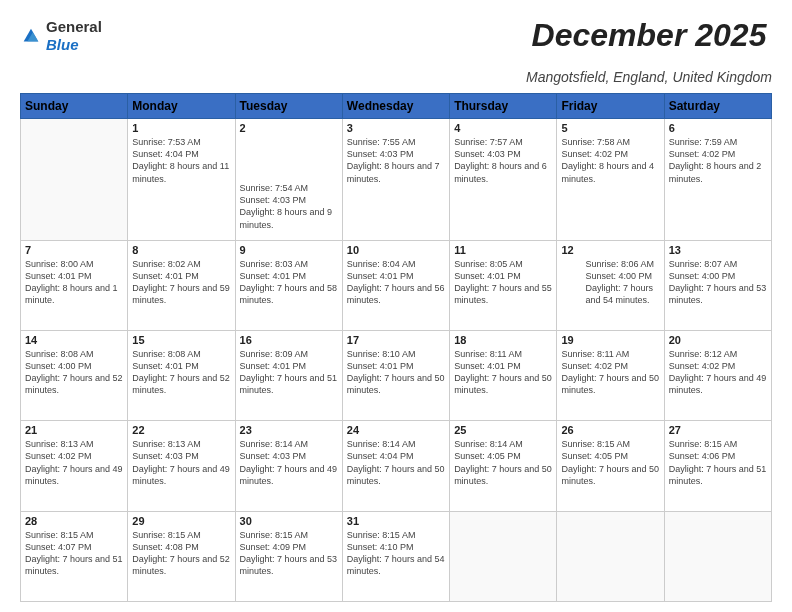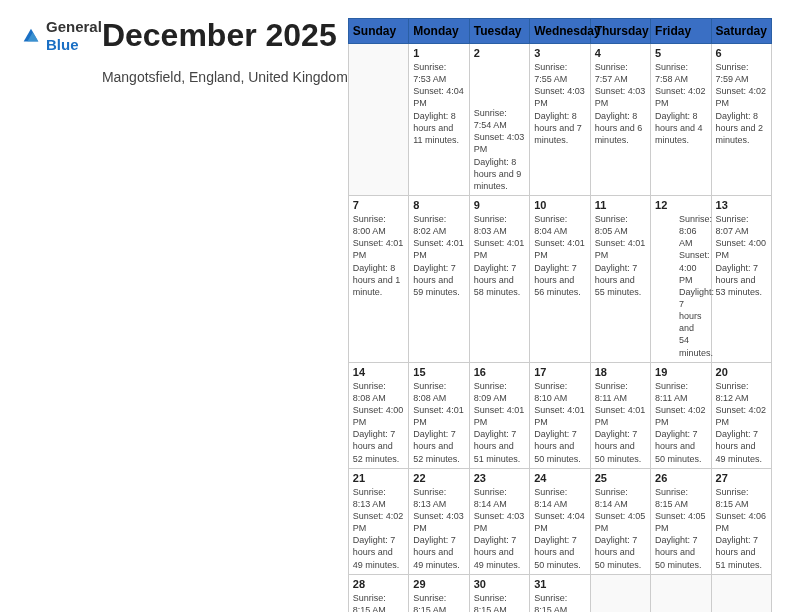--- a/index.html
+++ b/index.html
@@ -8,46 +8,47 @@
       height: 612px;
       font-family: Arial, sans-serif;
       background: #fff;
       overflow: hidden;
     }
     .page {
       width: 792px;
       height: 612px;
       padding: 18px 20px 10px 20px;
       display: flex;
-      flex-direction: row;
+      flex-direction: column;
     }
     .header {
       display: flex;
       justify-content: space-between;
       align-items: flex-start;
       margin-bottom: 8px;
     }
     .logo {
       display: flex;
       align-items: center;
       gap: 4px;
     }
     .logo-text {
       font-size: 15px;
       font-weight: bold;
       line-height: 1.2;
     }
     .logo-general { color: #333; }
-    .logo-blue { color: #1a6fc4; }
+    .logo-blue { color: #1a6fc4; font-style: italic; }
     .logo-icon {
       width: 22px;
       height: 22px;
     }
     .title-block {
-      text-align: left;
+      text-align: center;
+      font-style: italic;
     }
     .month-title {
       font-size: 32px;
       font-weight: bold;
       color: #222;
       line-height: 1.1;
     }
     .location {
       font-size: 14px;
       color: #444;

